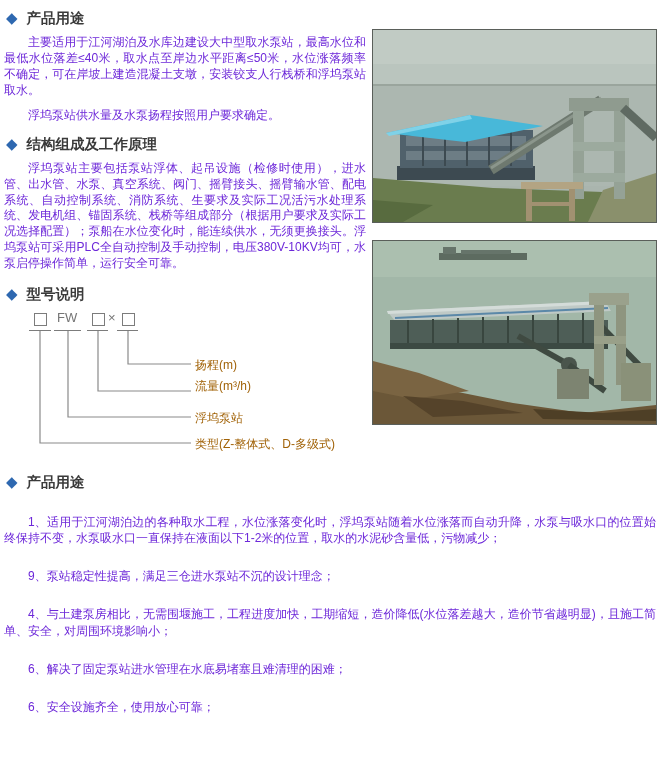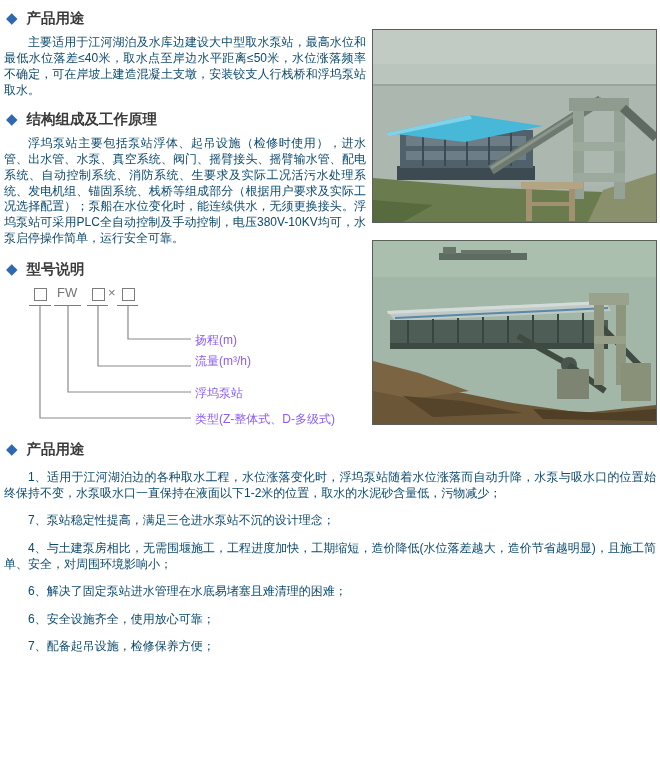--- a/index.html
+++ b/index.html
@@ -29,45 +29,45 @@
     line-height: 1.2;
   }
   .diamond {
     color: #2e68b0;
     font-size: 15px;
     line-height: 1;
     transform: translateY(-1px);
   }
   .body-p {
     font-size: 12px;
-    color: #0c4a6e;
+    color: #6d28d9;
     line-height: 1.32;
     text-align: justify;
     text-indent: 2em;
     margin: 8px 0 9px 1px;
   }
-  .sec4 .body-p { margin: 10px 0 11px 1px; line-height: 1.36; }
+  .sec4 .body-p { margin: 22px 0 11px 1px; line-height: 1.36; }
   .photos {
     position: absolute;
     top: 29px;
     right: 3px;
     width: 285px;
   }
   .photo-frame {
     border: 1px solid #5a5f5a;
     margin-bottom: 17px;
     line-height: 0;
     background: #aab5ae;
   }
   
   .diagram {
     position: relative;
     width: 360px;
     height: 148px;
-    margin: 2px 0 8px 0;
+    margin: 2px 0 16px 0;
   }
   .dbox {
     position: absolute;
     width: 11px;
     height: 11px;
     border: 1.5px solid #7c7c7c;
     top: 3px;
     background: #fff;
   }
   .dsym {
@@ -80,37 +80,38 @@
   .dul {
     position: absolute;
     top: 20px;
     border-top: 1.5px solid #7c7c7c;
   }
   .dlines { position: absolute; left: 0; top: 0; }
   .dlabel {
     position: absolute;
     left: 192px;
     font-size: 12px;
-    color: #8b5cf6;
+    color: #a16207;
     white-space: nowrap;
   }
   .sec4 { margin-top: 6px; }
 </style>
 </head>
 <body>
 
 <div class="page">
 
   <div class="left-col">
 
     <div class="sec-header">
       <span class="diamond">◆</span>
       <span>产品用途</span>
     </div>
     <p class="body-p">主要适用于江河湖泊及水库边建设大中型取水泵站，最高水位和最低水位落差≤40米，取水点至岸边水平距离≤50米，水位涨落频率不确定，可在岸坡上建造混凝土支墩，安装铰支人行栈桥和浮坞泵站取水。</p>
+    <p class="body-p">浮坞泵站供水量及水泵扬程按照用户要求确定。</p>
 
     <div class="sec-header" style="margin-top:12px">
       <span class="diamond">◆</span>
       <span>结构组成及工作原理</span>
     </div>
     <p class="body-p">浮坞泵站主要包括泵站浮体、起吊设施（检修时使用），进水管、出水管、水泵、真空系统、阀门、摇臂接头、摇臂输水管、配电系统、自动控制系统、消防系统、生要求及实际工况活污水处理系统、发电机组、锚固系统、栈桥等组成部分（根据用户要求及实际工况选择配置）；泵船在水位变化时，能连续供水，无须更换接头。浮坞泵站可采用PLC全自动控制及手动控制，电压380V-10KV均可，水泵启停操作简单，运行安全可靠。</p>
 
     <div class="sec-header" style="margin-top:14px">
       <span class="diamond">◆</span>
       <span>型号说明</span>
@@ -229,20 +230,19 @@
       </svg>
     </div>
   </div>
 
   <div class="sec4">
     <div class="sec-header">
       <span class="diamond">◆</span>
       <span>产品用途</span>
     </div>
     <p class="body-p">1、适用于江河湖泊边的各种取水工程，水位涨落变化时，浮坞泵站随着水位涨落而自动升降，水泵与吸水口的位置始终保持不变，水泵吸水口一直保持在液面以下1-2米的位置，取水的水泥砂含量低，污物减少；</p>
-    <p class="body-p">7、泵站稳定性提高，满足三仓进水泵站不沉的设计理念；</p>
+    <p class="body-p">9、泵站稳定性提高，满足三仓进水泵站不沉的设计理念；</p>
     <p class="body-p">4、与土建泵房相比，无需围堰施工，工程进度加快，工期缩短，造价降低(水位落差越大，造价节省越明显)，且施工简单、安全，对周围环境影响小；</p>
     <p class="body-p">6、解决了固定泵站进水管理在水底易堵塞且难清理的困难；</p>
     <p class="body-p">6、安全设施齐全，使用放心可靠；</p>
-    <p class="body-p">7、配备起吊设施，检修保养方便；</p>
   </div>
 
 </div>
 
 </body></html>

